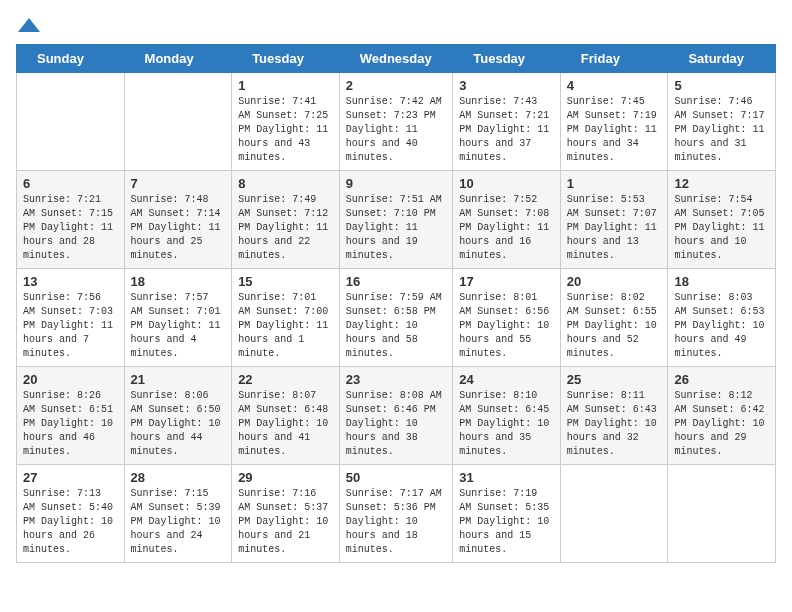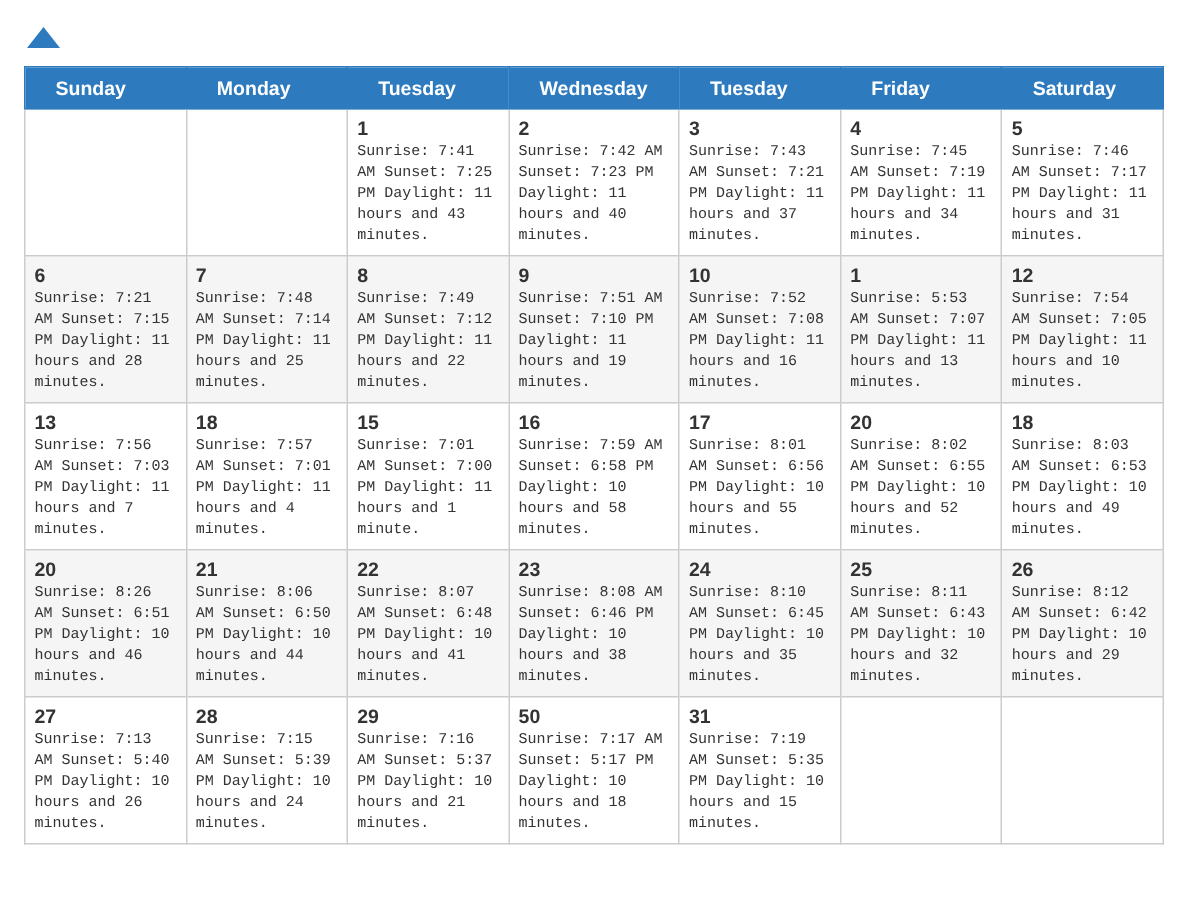--- a/index.html
+++ b/index.html
@@ -304,21 +304,21 @@
         </td>
         <td>
           <span class="day-number">29</span>
           <div class="day-info">Sunrise: 7:16 AM
 Sunset: 5:37 PM
 Daylight: 10 hours and 21 minutes.</div>
         </td>
         <td>
           <span class="day-number">50</span>
           <div class="day-info">Sunrise: 7:17 AM
-Sunset: 5:17 PM
+Sunset: 5:36 PM
 Daylight: 10 hours and 18 minutes.</div>
         </td>
         <td>
           <span class="day-number">31</span>
           <div class="day-info">Sunrise: 7:19 AM
 Sunset: 5:35 PM
 Daylight: 10 hours and 15 minutes.</div>
         </td>
         <td></td>
         <td></td>

